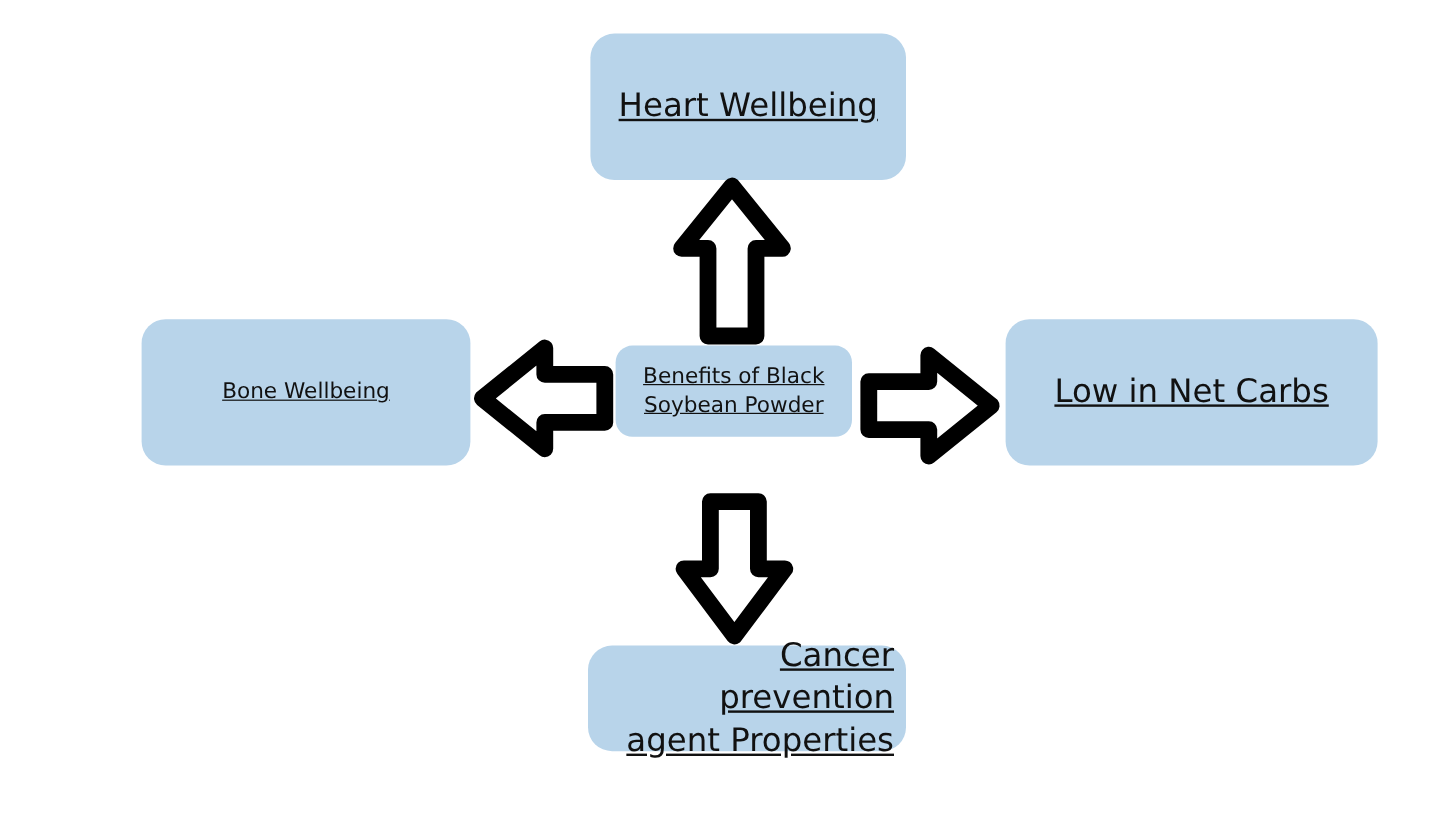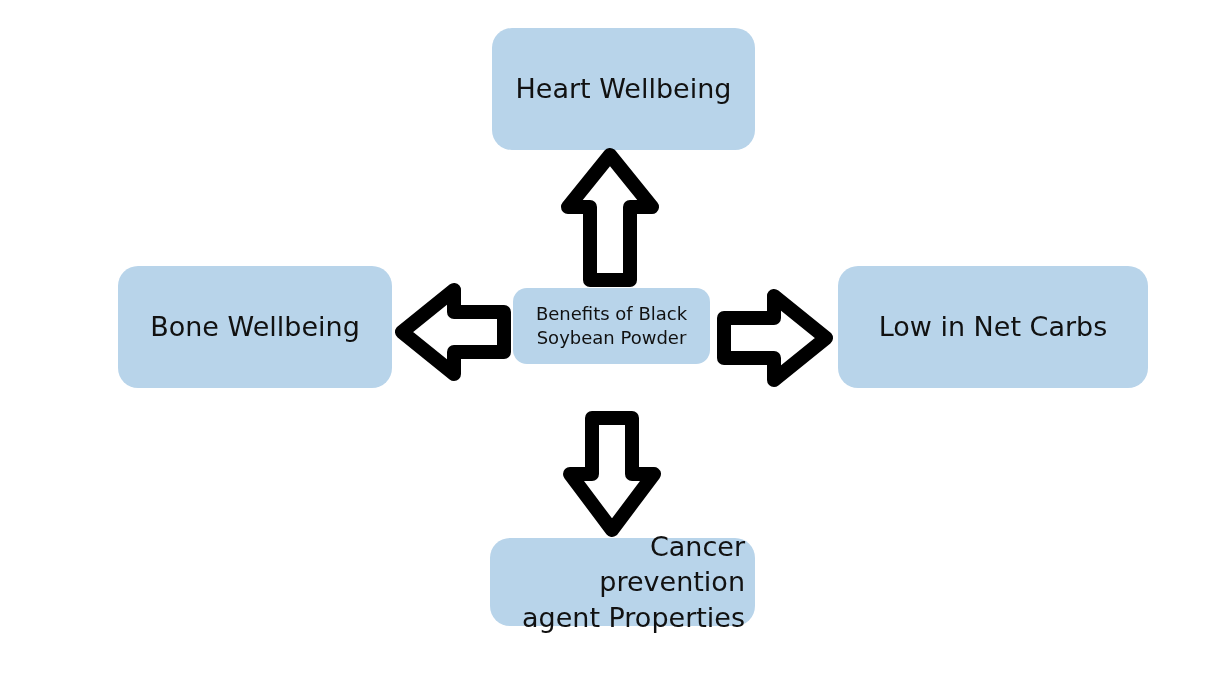--- a/index.html
+++ b/index.html
@@ -25,31 +25,32 @@
     border-radius: 20px;
     display: flex;
     align-items: center;
     justify-content: center;
     text-align: center;
     color: #111111;
     line-height: 1.32;
     padding: 4px 10px;
     white-space: pre-line;
     z-index: 1;
+    text-decoration: underline;
   }
   
   #node-top {
     left: 492px;  top: 28px;
     width: 263px; height: 122px;
     font-size: 27px;
   }
   #node-left {
     left: 118px;  top: 266px;
     width: 274px; height: 122px;
-    font-size: 27px;
+    font-size: 18px;
   }
   #node-center {
     left: 513px;  top: 288px;
     width: 197px; height: 76px;
     font-size: 18px;
     border-radius: 14px;
     z-index: 3;
   }
   #node-right {
     left: 838px;  top: 266px;

